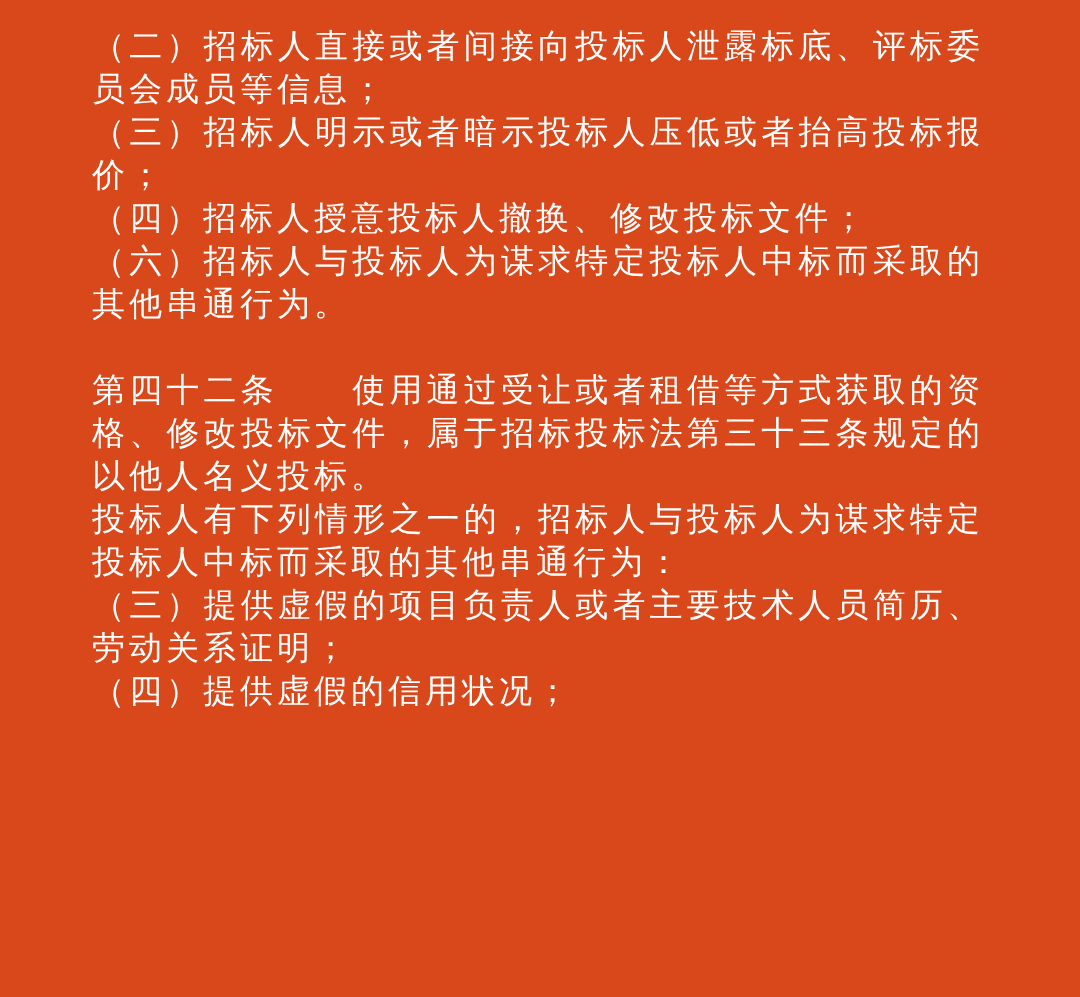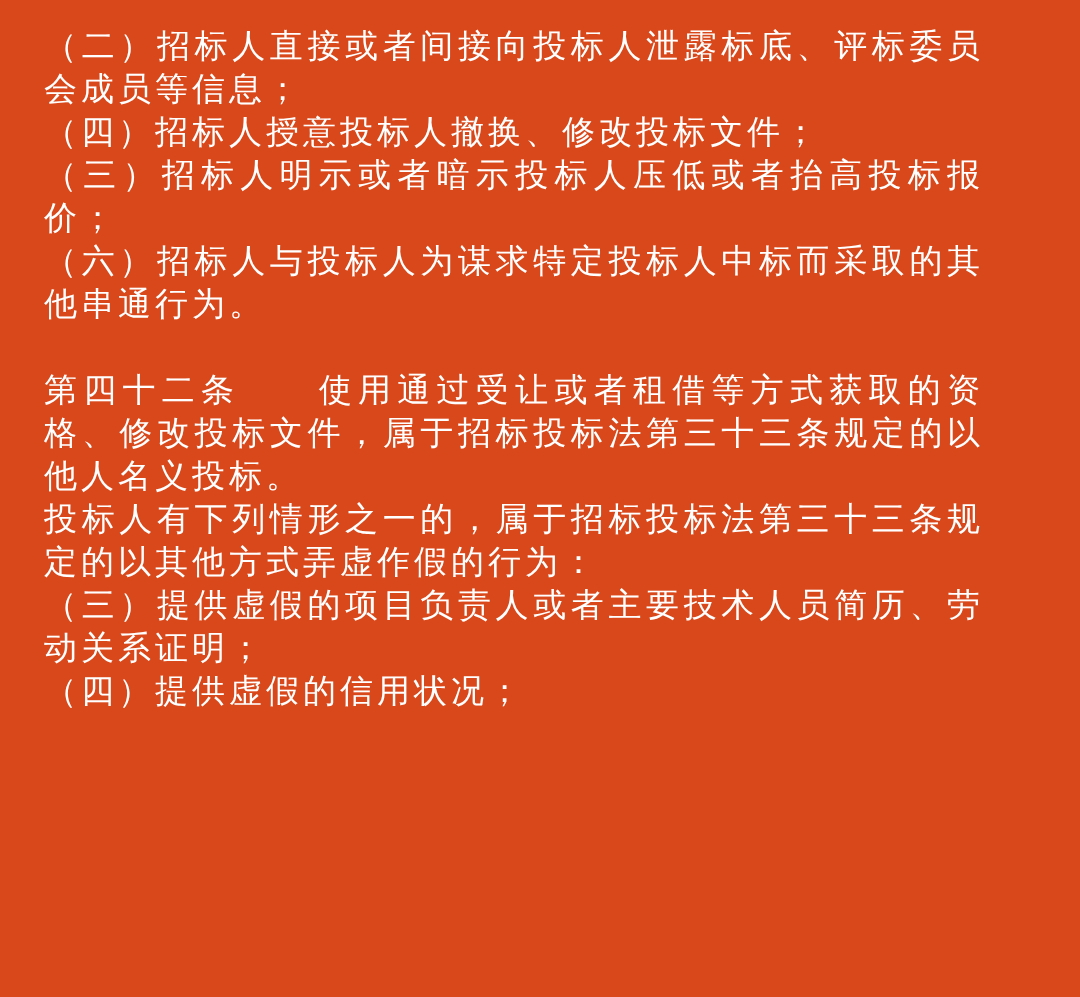--- a/index.html
+++ b/index.html
@@ -10,21 +10,21 @@
     width: 1080px;
     height: 997px;
     background: #d8481b;
     font-family: "Liberation Sans", "DejaVu Sans", sans-serif;
     overflow: hidden;
   }
   .page {
     width: 1080px;
     height: 997px;
     box-sizing: border-box;
-    padding: 24px 96px 0 44px;
+    padding: 24px 96px 0 92px;
     background: #d8481b;
     color: #ffffff;
   }
   .block {
     margin: 0;
   }
   .para {
     margin: 0;
     font-size: 33px;
     line-height: 43px;
@@ -42,27 +42,27 @@
     
   }
 </style>
 </head>
 <body>
 
 <div class="page">
 
   <div class="block">
     <p class="para">（二）招标人直接或者间接向投标人泄露标底、评标委员会成员等信息；</p>
+    <p class="para">（三）招标人明示或者暗示投标人压低或者抬高投标报价；</p>
     <p class="para">（四）招标人授意投标人撤换、修改投标文件；</p>
-    <p class="para">（三）招标人明示或者暗示投标人压低或者抬高投标报价；</p>
     <p class="para">（六）招标人与投标人为谋求特定投标人中标而采取的其他串通行为。</p>
   </div>
 
   <div class="spacer"></div>
 
   <div class="block">
     <p class="para indent-head">第四十二条　　使用通过受让或者租借等方式获取的资格、修改投标文件，属于招标投标法第三十三条规定的以他人名义投标。</p>
-    <p class="para">投标人有下列情形之一的，属于招标投标法第三十三条规定的以其他方式弄虚作假的行为：</p>
+    <p class="para">投标人有下列情形之一的，招标人与投标人为谋求特定投标人中标而采取的其他串通行为：</p>
     <p class="para">（三）提供虚假的项目负责人或者主要技术人员简历、劳动关系证明；</p>
     <p class="para">（四）提供虚假的信用状况；</p>
   </div>
 
 </div>
 
 </body></html>

